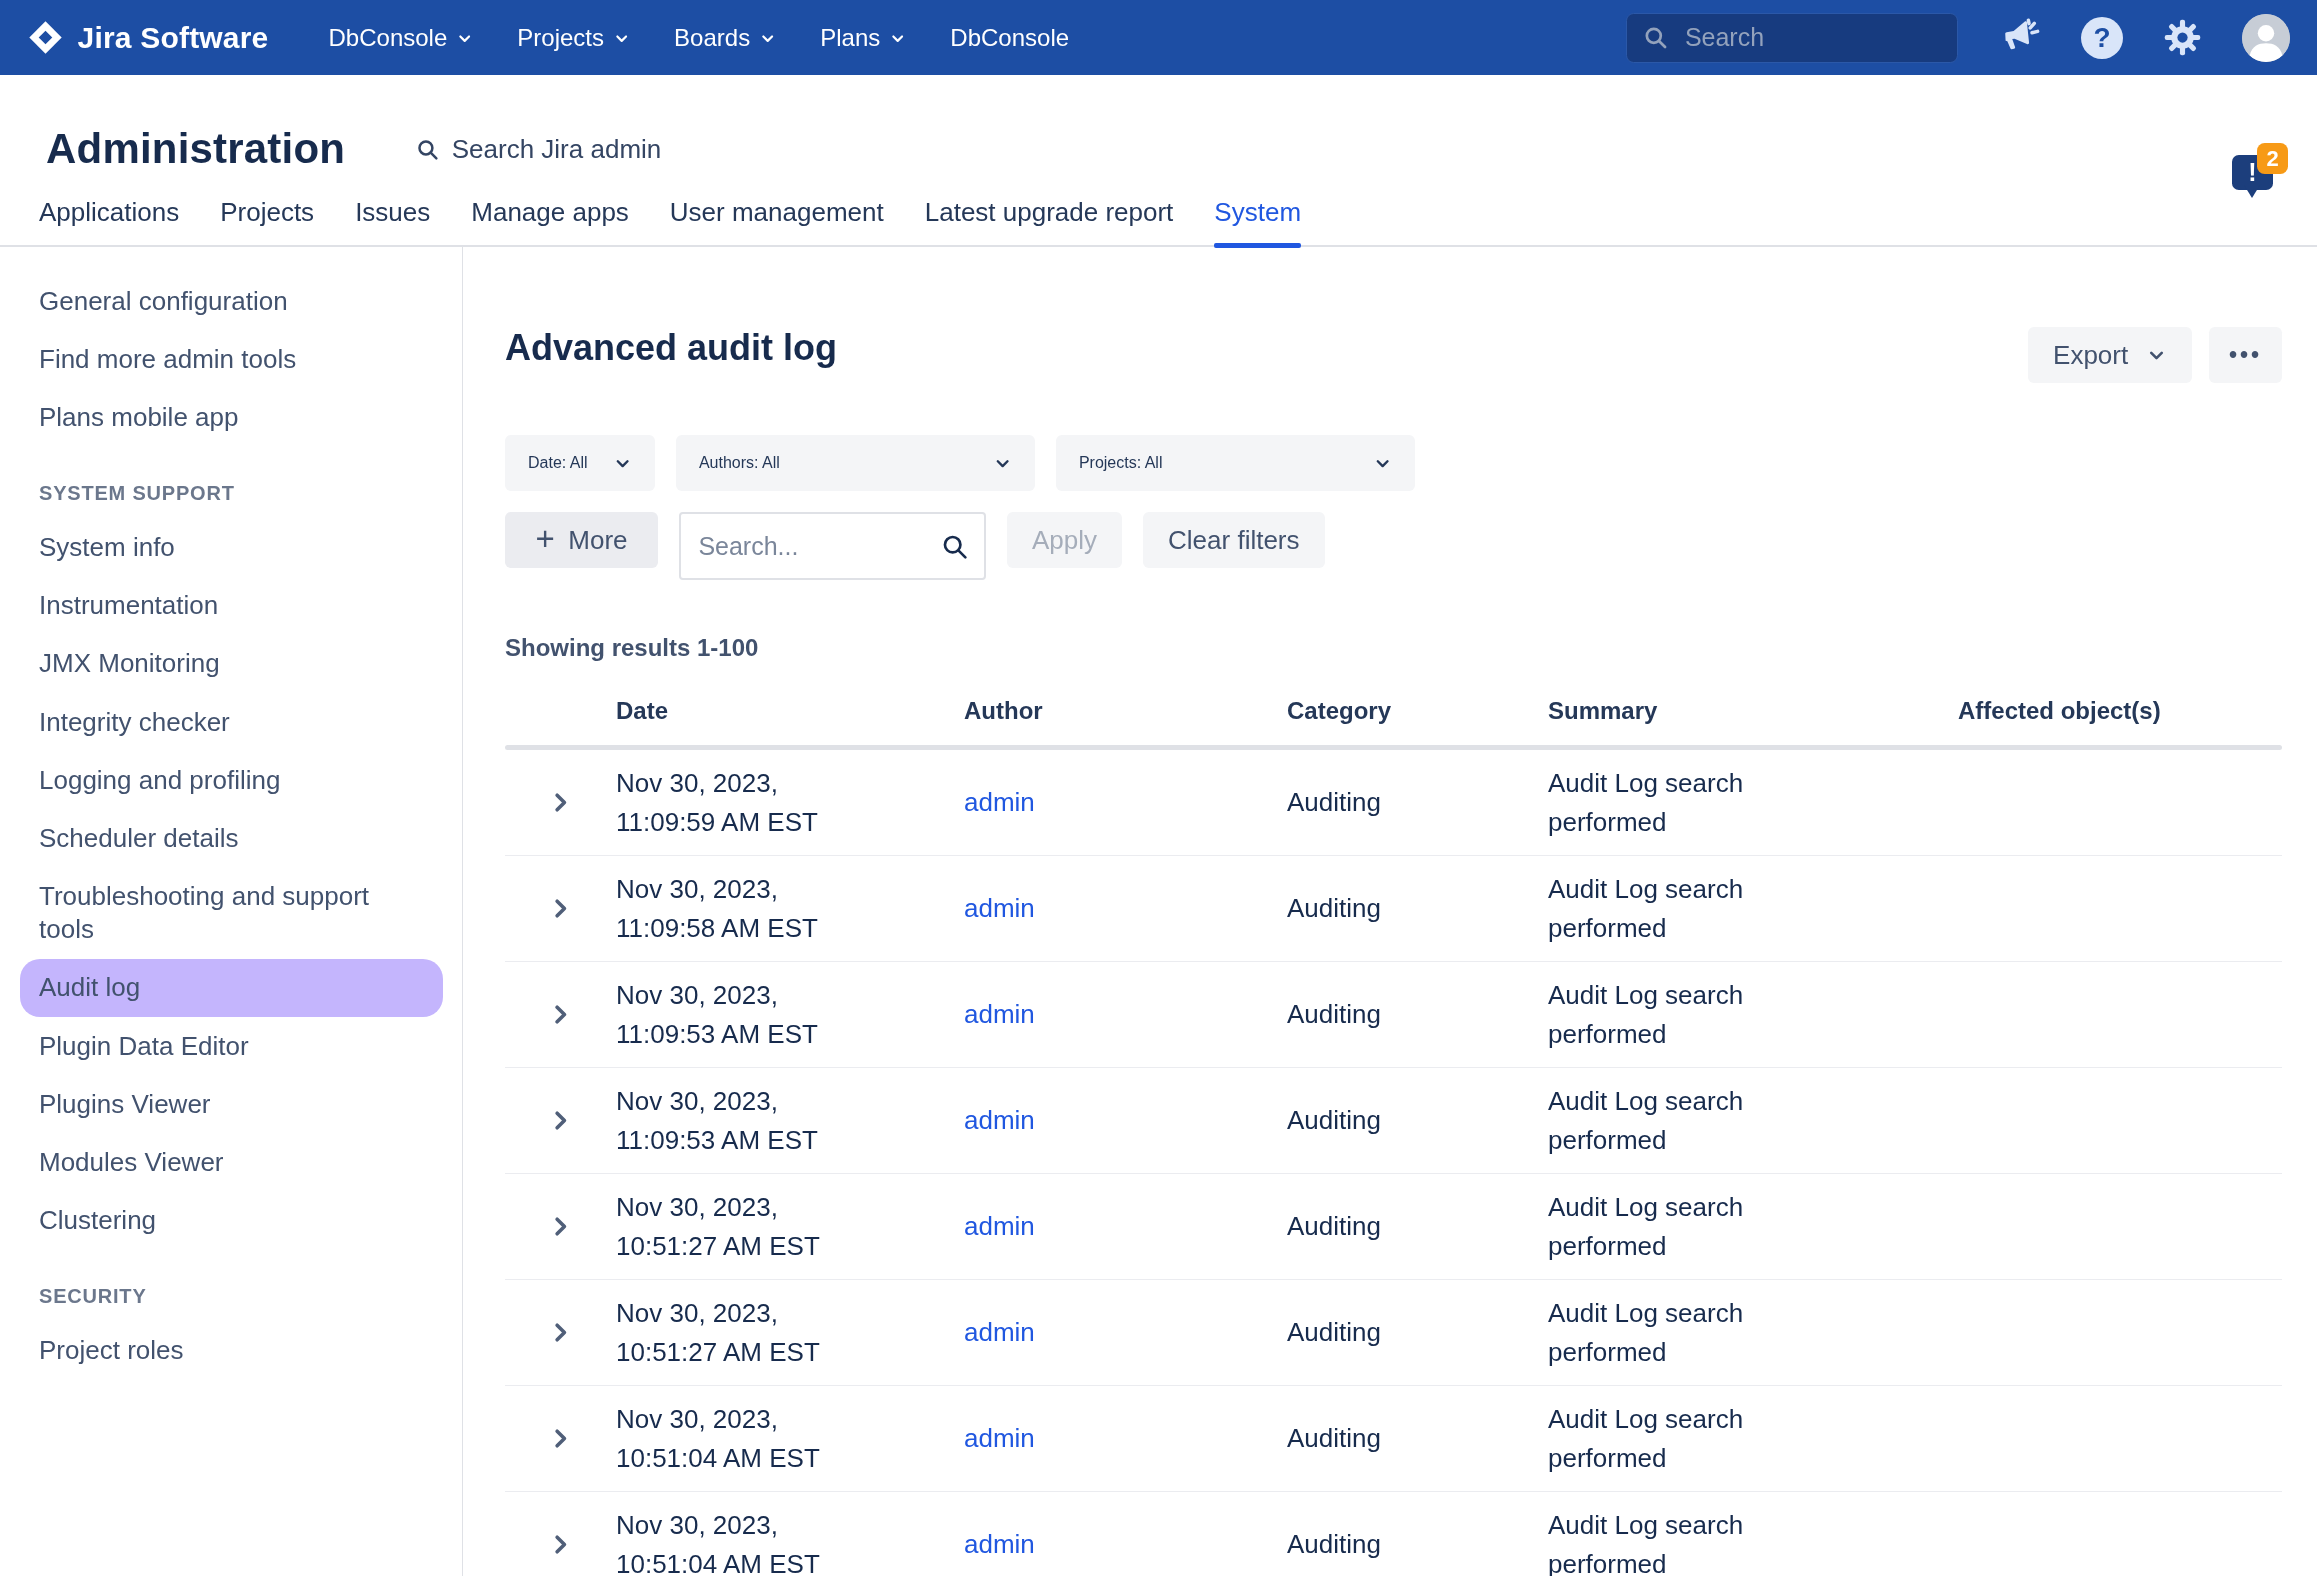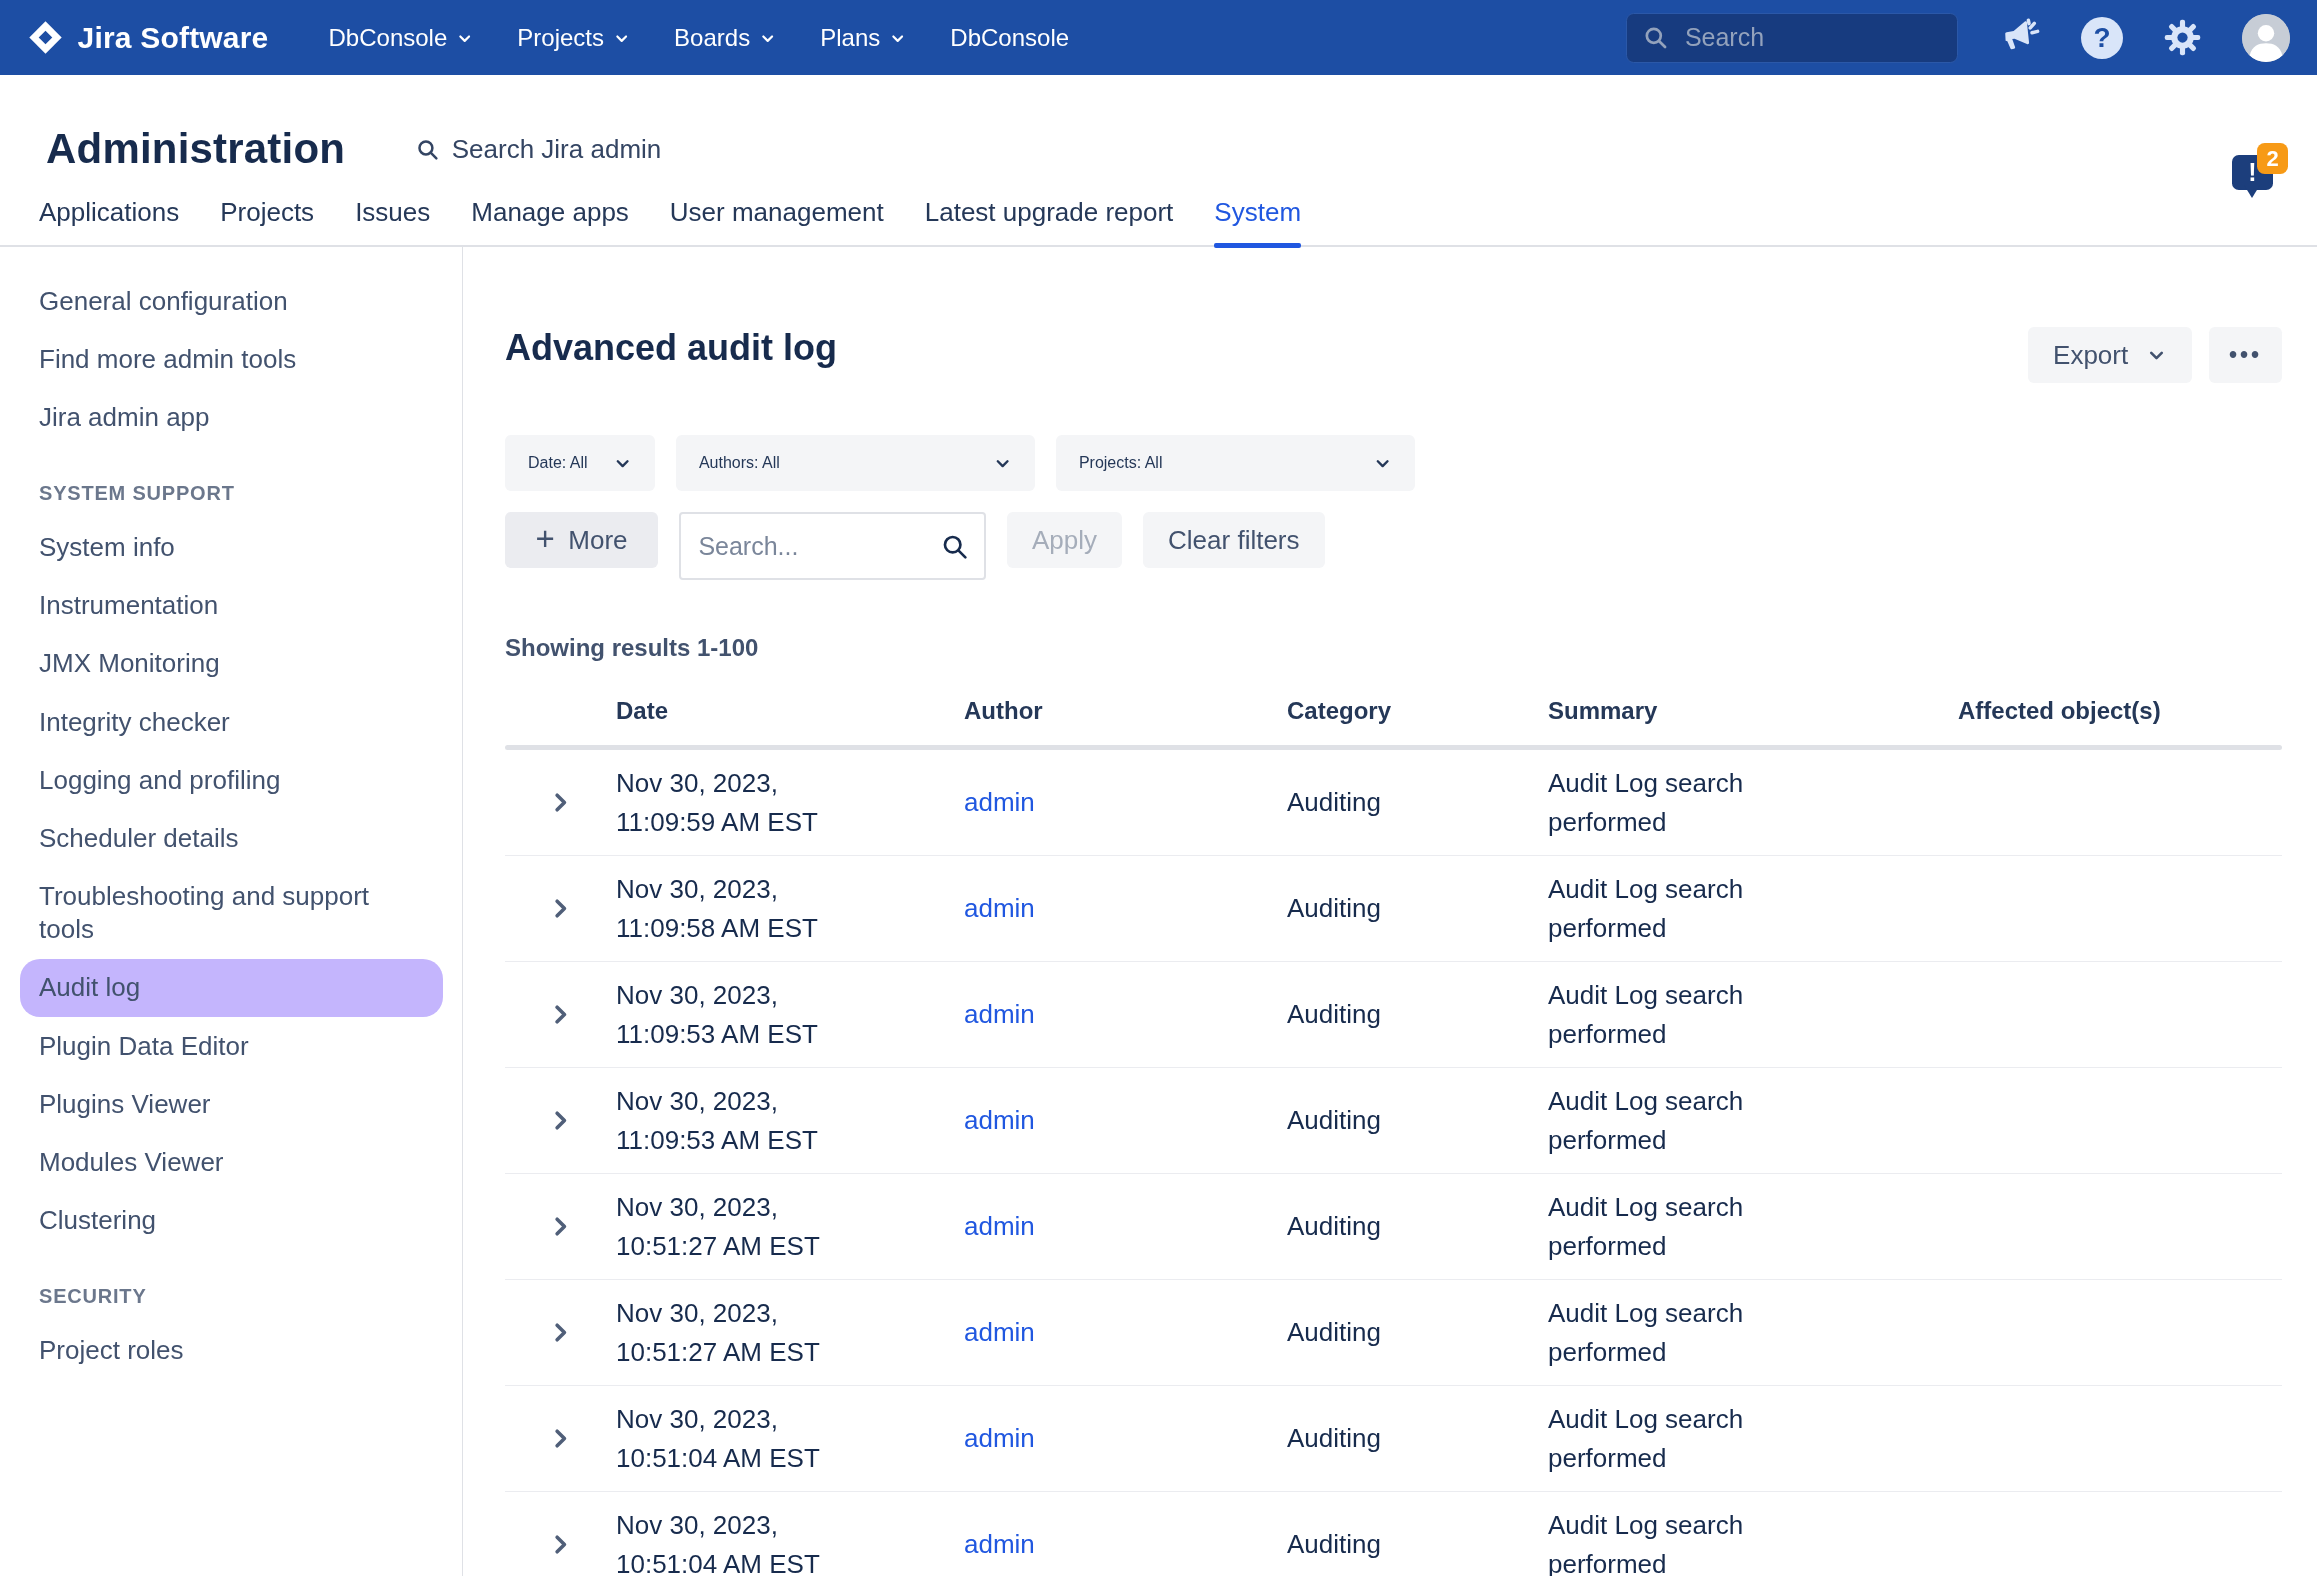--- a/index.html
+++ b/index.html
@@ -266,21 +266,21 @@
   <div class="sidebar" id="sidebar">
   <div class="side-item">
     <span>General configuration</span>
   </div>
 
   <div class="side-item">
     <span>Find more admin tools</span>
   </div>
 
   <div class="side-item">
-    <span>Jira admin app</span>
+    <span>Plans mobile app</span>
   </div>
 
   <div class="side-heading">SYSTEM SUPPORT</div>
 
   <div class="side-item">
     <span>System info</span>
   </div>
 
   <div class="side-item">
     <span>Instrumentation</span>

